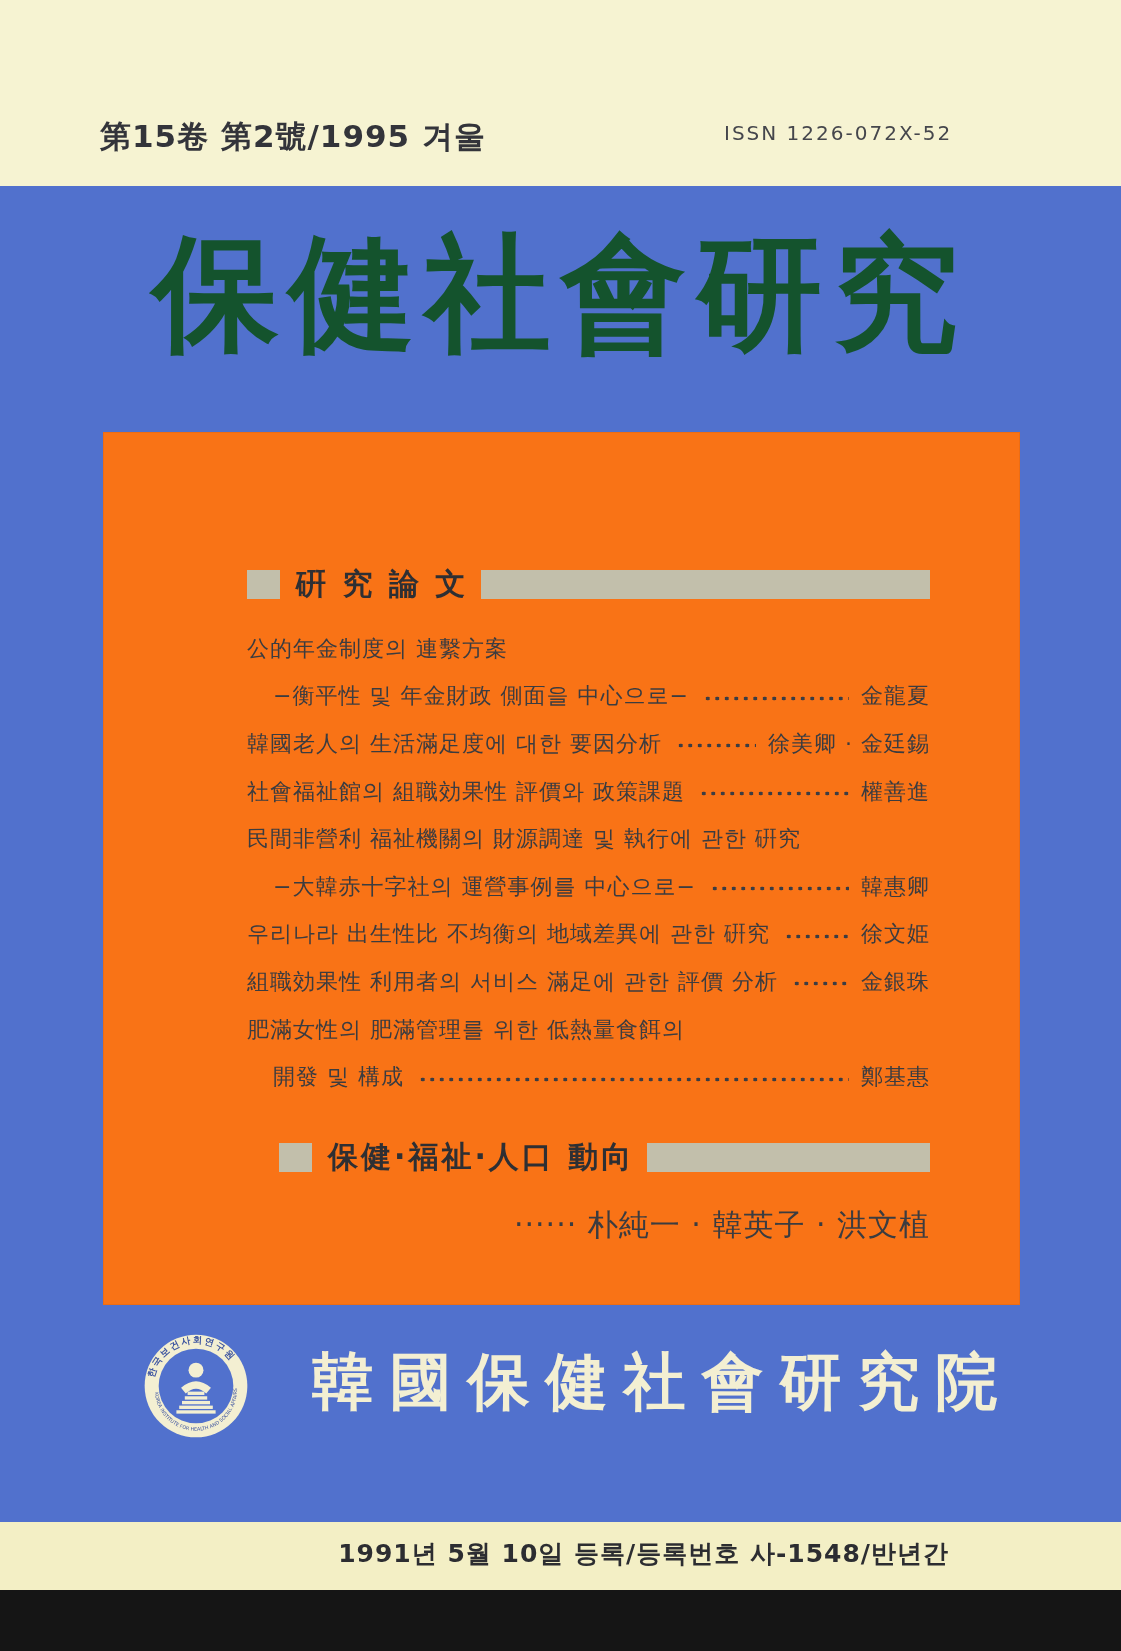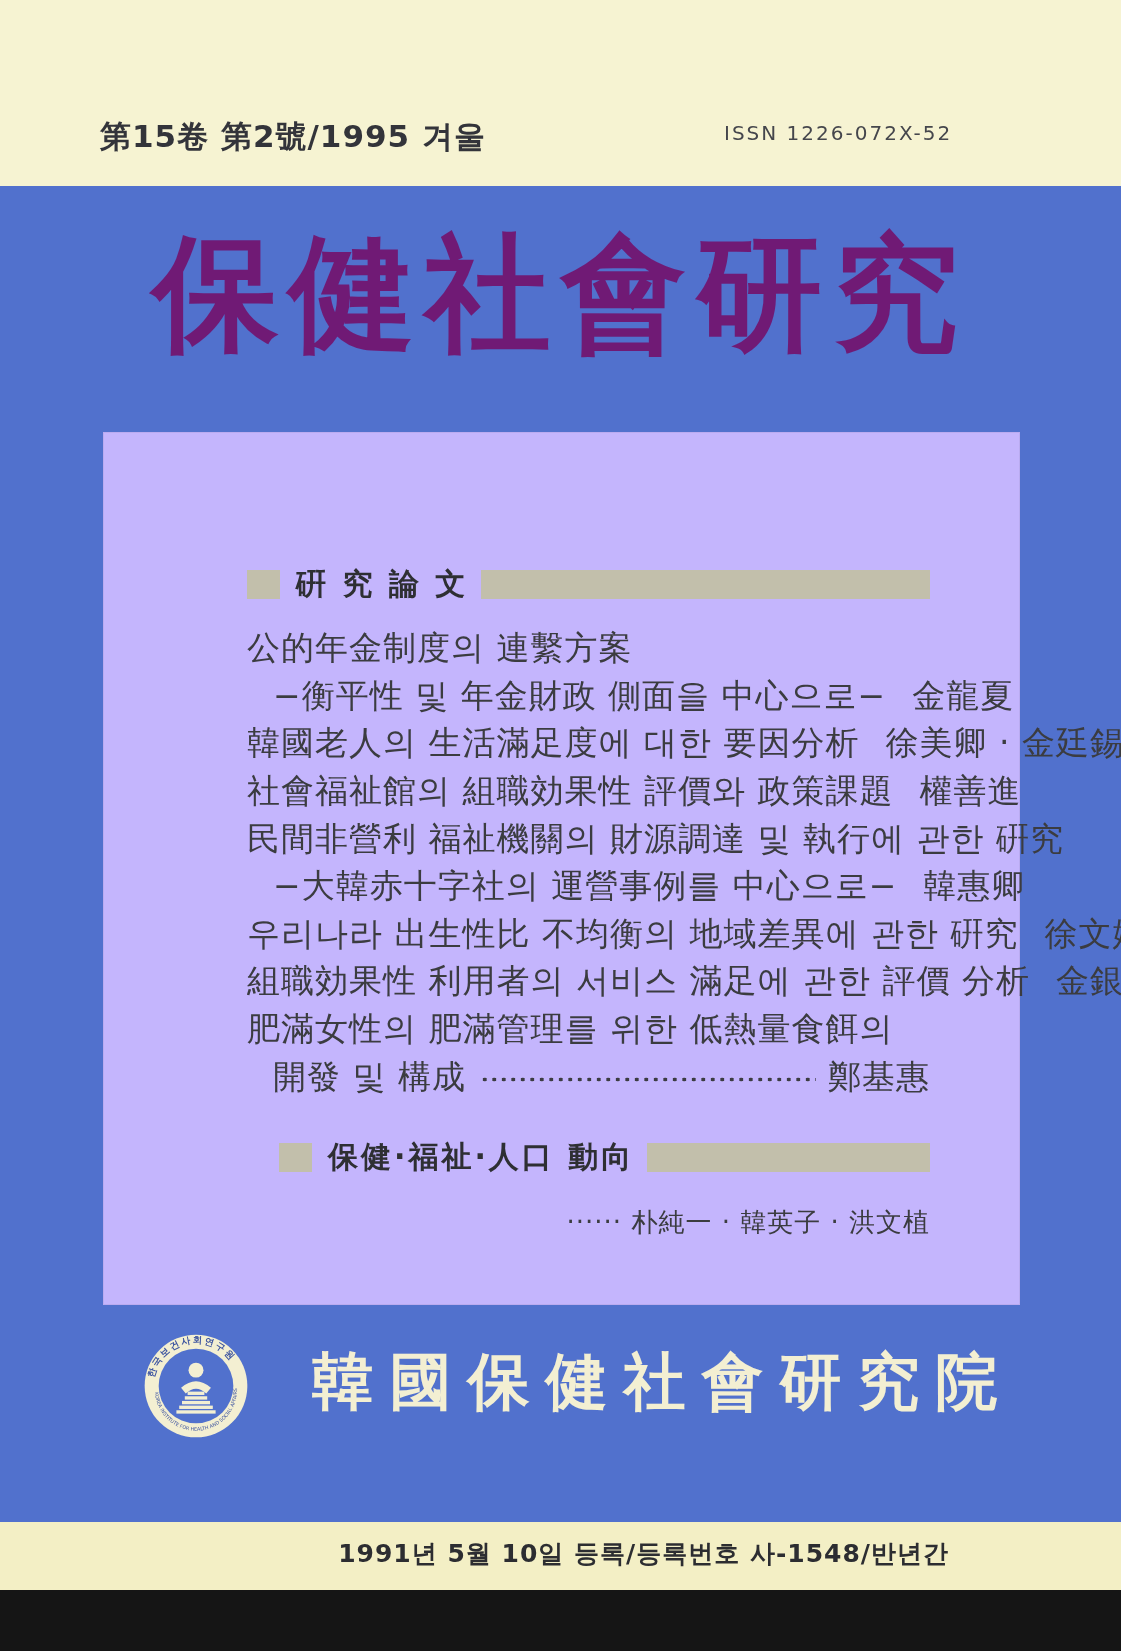--- a/index.html
+++ b/index.html
@@ -8,42 +8,42 @@
 
   
   .top-band{position:absolute;left:0;top:0;width:100%;height:134px;background:#f6f3d2;}
   .issue-label{position:absolute;left:100px;top:116px;font-size:31px;font-weight:bold;color:#33343a;letter-spacing:1px;white-space:nowrap;}
   .issn-label{position:absolute;left:724px;top:121px;font-size:20px;font-weight:normal;color:#45464c;letter-spacing:2px;white-space:nowrap;}
 
   
   .blue-field{position:absolute;left:0;top:186px;width:100%;height:1336px;background:#5171cd;}
   .journal-title{position:absolute;left:0;top:212px;width:100%;text-align:center;
     font-family:"DejaVu Serif","Liberation Serif",serif;font-weight:bold;
-    font-size:126px;line-height:1.3;color:#701a75;letter-spacing:10px;white-space:nowrap;}
+    font-size:126px;line-height:1.3;color:#14532d;letter-spacing:10px;white-space:nowrap;}
 
   
-  .panel{position:absolute;left:103px;top:432px;width:917px;height:873px;background:#c4b5fd;box-shadow:0 0 0 1px rgba(0,0,0,0.05) inset;}
+  .panel{position:absolute;left:103px;top:432px;width:917px;height:873px;background:#f97316;box-shadow:0 0 0 1px rgba(0,0,0,0.05) inset;}
   .panel-inner{padding:136px 90px 0 144px;}
 
   .sec-header{display:flex;align-items:center;height:32px;}
   .sec-square{width:33px;height:29px;background:#c2bfab;margin-right:16px;flex:0 0 auto;}
   .sec-title{font-size:30px;font-weight:bold;color:#2e2f33;letter-spacing:3px;white-space:nowrap;margin-right:13px;}
   .sec-bar{flex:1 1 auto;height:29px;background:#c2bfab;}
 
   .toc-list{margin-top:25px;}
-  .toc-row{height:47.6px;display:flex;align-items:center;font-size:33px;color:#3b3c40;letter-spacing:1px;}
+  .toc-row{height:47.6px;display:flex;align-items:center;font-size:22px;color:#3b3c40;letter-spacing:1px;}
   .toc-row .t{white-space:nowrap;flex:0 0 auto;}
   .toc-row.indent{padding-left:26px;}
   .leader{flex:1 1 auto;height:7px;margin:4px 12px 0 14px;
     background-image:radial-gradient(circle,#3c3c42 1.9px,transparent 2.1px);
     background-size:9.5px 7px;background-repeat:repeat-x;background-position:left center;}
   .toc-row .a{white-space:nowrap;flex:0 0 auto;}
 
   .sec2{margin-top:41px;padding-left:32px;}
-  .authors-line{margin-top:31px;text-align:right;font-size:26px;color:#3b3c40;letter-spacing:1px;}
+  .authors-line{margin-top:31px;text-align:right;font-size:30px;color:#3b3c40;letter-spacing:1px;}
 
   
   .inst-band{position:absolute;left:0;top:1322px;width:100%;height:146px;}
   .logo{position:absolute;left:140px;top:8px;width:112px;height:112px;}
   .inst-name{position:absolute;left:262px;right:58px;top:18px;text-align:center;
     font-family:"DejaVu Serif","Liberation Serif",serif;font-weight:bold;
     font-size:62px;color:#f3efd2;letter-spacing:16px;white-space:nowrap;}
 
   
   .reg-strip{position:absolute;left:0;top:1522px;width:100%;height:68px;background:#f3efc5;}

